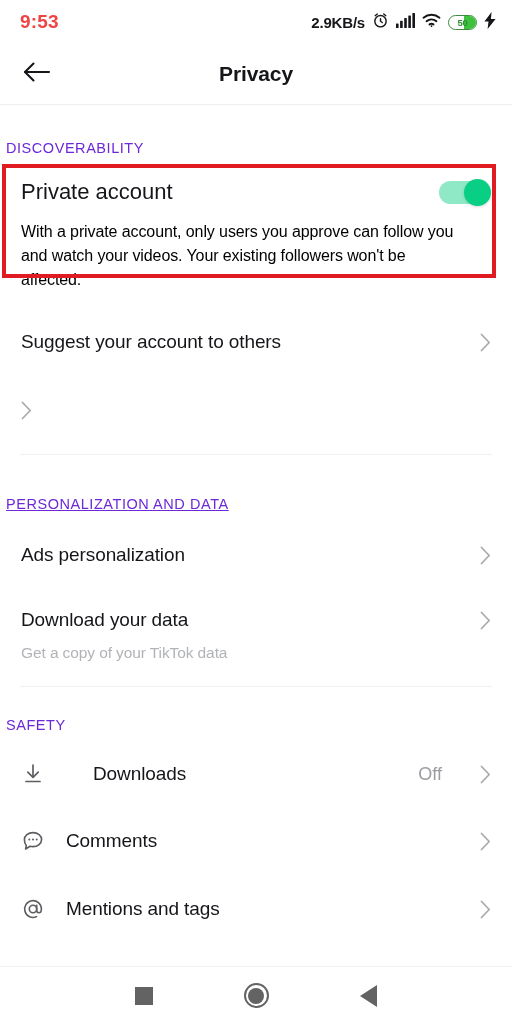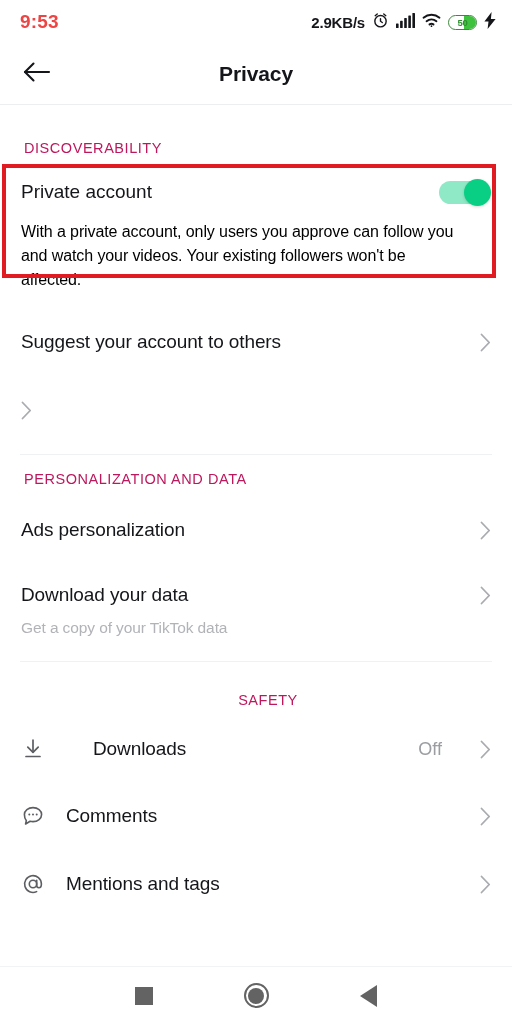--- a/index.html
+++ b/index.html
@@ -111,23 +111,23 @@
   
   .content {
     position: absolute;
     top: 106px; left: 0;
     width: 512px;
     bottom: 58px;
   }
 
   .section-header {
     font-size: 14.5px;
-    color: #be185d;
+    color: #6d28d9;
     letter-spacing: 0.55px;
-    padding: 0 0 0 24px;
+    padding: 0 0 0 6px;
   }
 
   .divider {
     height: 1px;
     background: #f0f1f2;
     margin: 0 20px;
   }
 
   
   .row {
@@ -177,21 +177,21 @@
     border: 4px solid #e01b22;
     pointer-events: none;
   }
   .private-row {
     display: flex;
     align-items: center;
     padding: 0 21px;
     height: 56px;
   }
   .private-title {
-    font-size: 19px;
+    font-size: 22px;
     color: #15161a;
     flex: 1 1 auto;
   }
   .toggle {
     position: relative;
     width: 52px;
     height: 27px;
     flex: 0 0 auto;
     cursor: pointer;
   }
@@ -364,21 +364,21 @@
     <div class="row" style="height:68px;">
       <span class="chev">
         <svg width="11" height="19" viewBox="0 0 11 19" fill="none" stroke="#a9abaf" stroke-width="1.8" stroke-linecap="round" stroke-linejoin="round">
             <path d="M1.5 1.5L9.2 9.5 1.5 17.5"></path>
           </svg>
       </span>
     </div>
 
     <div class="divider" style="margin-top:10px;"></div>
 
-    <div class="section-header" style="margin-top:16px;">PERSONALIZATION AND DATA</div>
+    <div class="section-header" style="margin-top:41px;text-decoration:underline;">PERSONALIZATION AND DATA</div>
 
     <div class="row" style="height:62px; margin-top:12px;">
       <span class="row-label">Ads personalization</span>
       <span class="chev">
         <svg width="11" height="19" viewBox="0 0 11 19" fill="none" stroke="#a9abaf" stroke-width="1.8" stroke-linecap="round" stroke-linejoin="round">
             <path d="M1.5 1.5L9.2 9.5 1.5 17.5"></path>
           </svg>
       </span>
     </div>
 
@@ -387,21 +387,21 @@
       <span class="chev">
         <svg width="11" height="19" viewBox="0 0 11 19" fill="none" stroke="#a9abaf" stroke-width="1.8" stroke-linecap="round" stroke-linejoin="round">
             <path d="M1.5 1.5L9.2 9.5 1.5 17.5"></path>
           </svg>
       </span>
     </div>
     <div class="sub-label">Get a copy of your TikTok data</div>
 
     <div class="divider" style="margin-top:24px;"></div>
 
-    <div class="section-header" style="margin-top:30px;text-align:center;">SAFETY</div>
+    <div class="section-header" style="margin-top:30px;">SAFETY</div>
 
     <div class="row" style="height:66px; margin-top:8px;gap:27px;">
       <span class="row-icon">
         <svg width="24" height="24" viewBox="0 0 24 24" fill="none" stroke="#5c5e62" stroke-width="1.7" stroke-linecap="round" stroke-linejoin="round">
           <path d="M12 3v12"></path>
           <path d="M6.8 10.2L12 15.4l5.2-5.2"></path>
           <path d="M5 19.5h14"></path>
         </svg>
       </span>
       <span class="row-label">Downloads</span>

